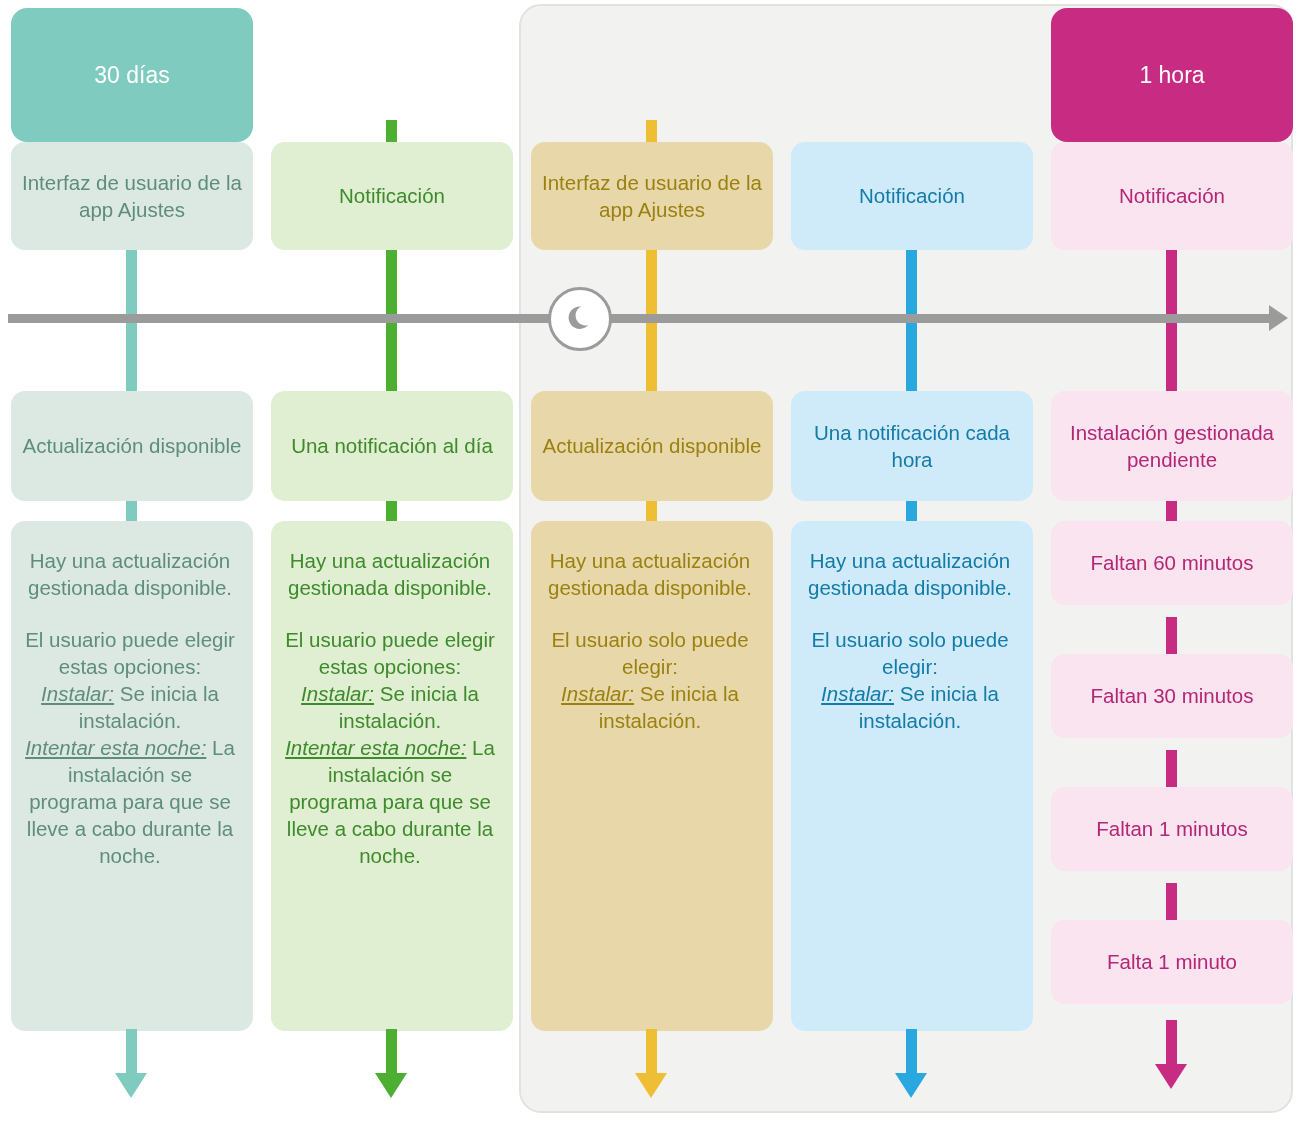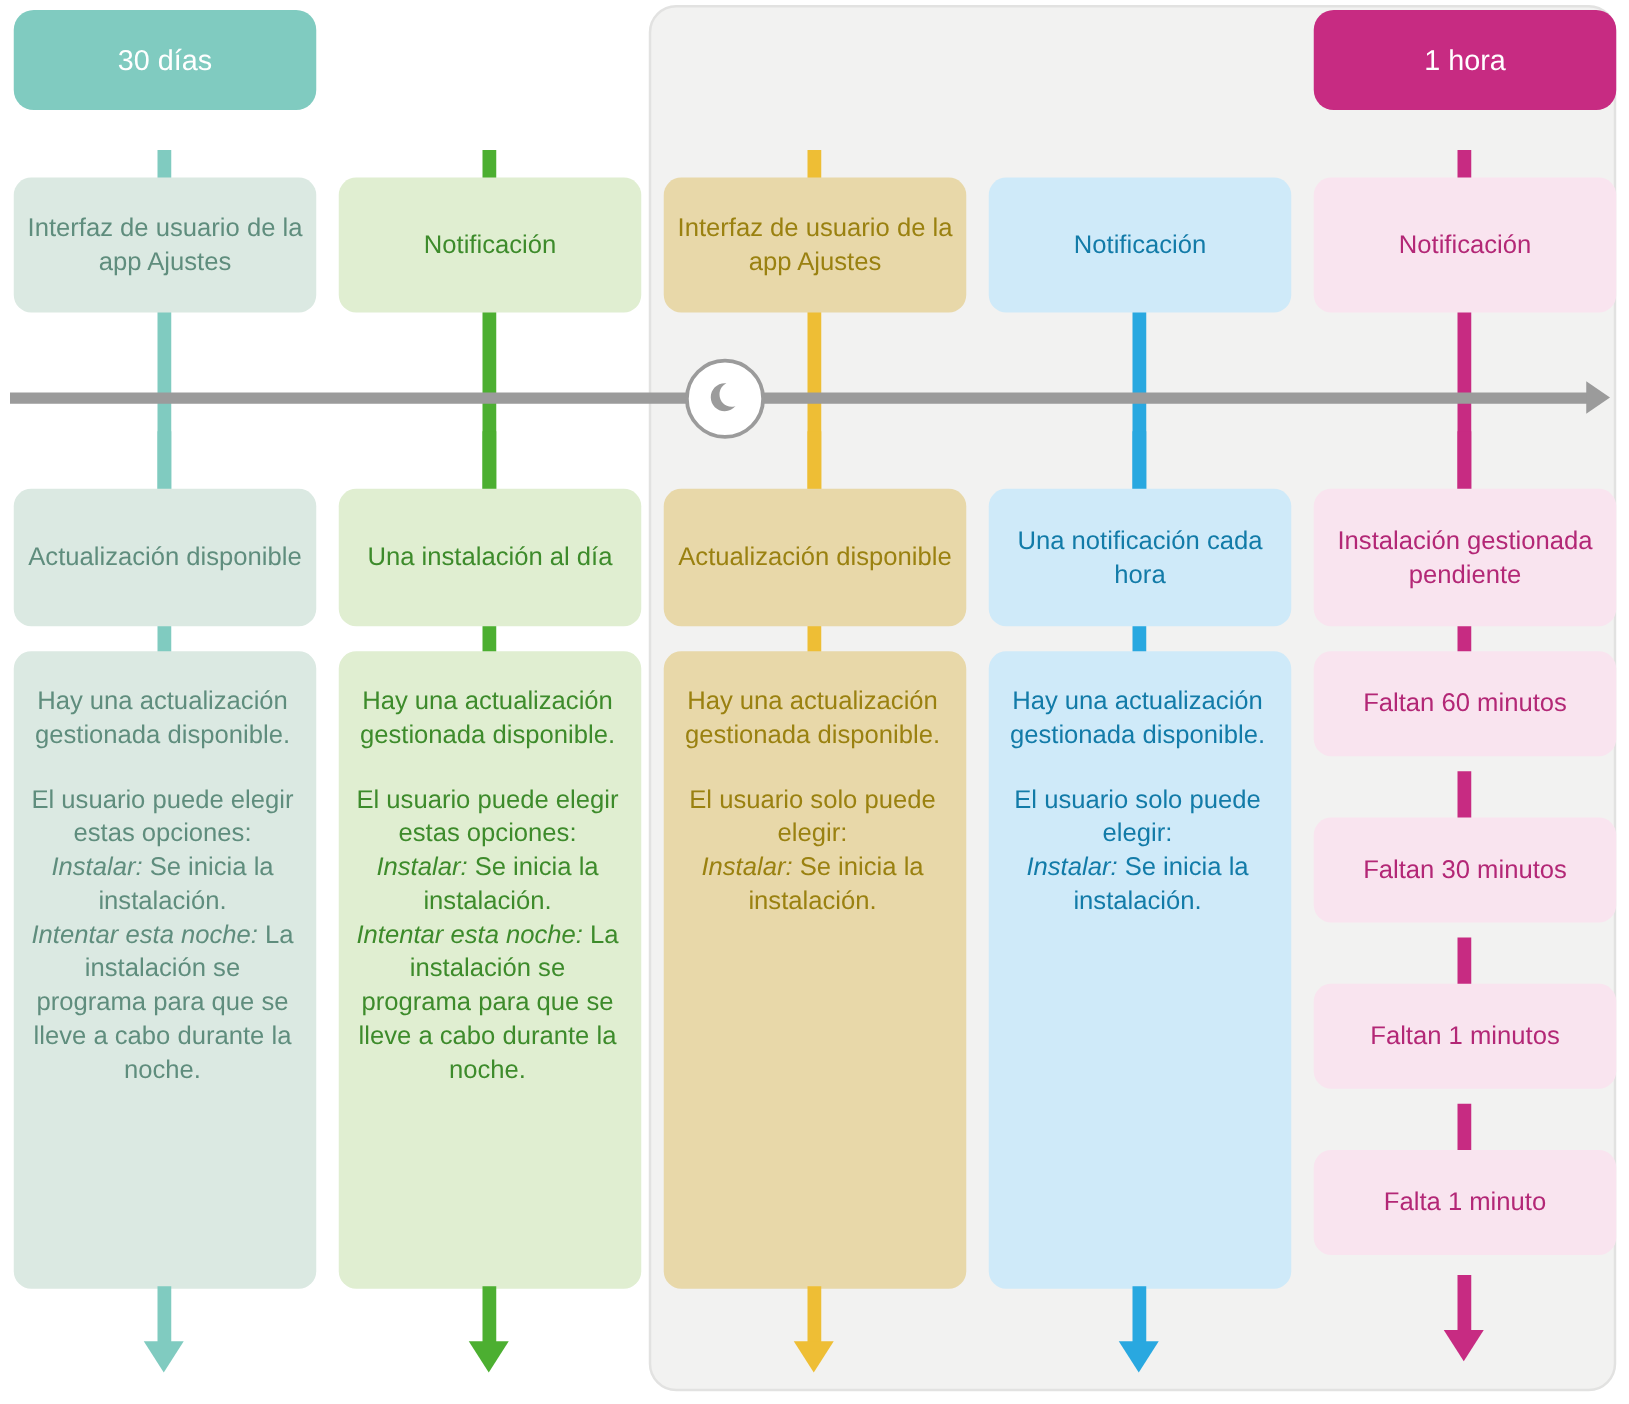--- a/index.html
+++ b/index.html
@@ -38,21 +38,21 @@
     left: 0; width: 242px;
     border-radius: 14px;
     display: flex;
     align-items: center;
     justify-content: center;
     text-align: center;
     line-height: 1.32;
   }
 
   .header-box {
-    top: 8px; height: 80px;
+    top: 8px; height: 134px;
     border-radius: 16px;
     font-size: 23px;
     color: #ffffff;
   }
 
   .label-box {
     top: 142px; height: 108px;
     font-size: 20.5px;
     padding: 0 10px;
   }
@@ -65,21 +65,21 @@
 
   .detail-box {
     top: 521px;
     font-size: 20.5px;
     padding: 26px 18px 0 14px;
     align-items: flex-start;
     display: block;
   }
   .detail-box p { margin: 0; text-align: center; }
   .detail-box p.gap { margin-top: 25px; }
-  .detail-box em { font-style: italic; }
+  .detail-box em { font-style: italic; text-decoration: underline; }
 
   
   .detail-tall { height: 510px; }
   
   .detail-med { height: 510px; }
 
   
   .mini-box {
     position: absolute;
     left: 0; width: 242px;
@@ -202,21 +202,21 @@
     <div class="conn conn-b" style="background:#4caf31"></div>
     <div class="conn conn-c" style="background:#4caf31"></div>
     <div class="conn conn-d" style="background:#4caf31"></div>
 
 
     <div class="box label-box" style="background:#e0eed1;color:#3d8b2b">
       <span>Notificación</span>
     </div>
 
     <div class="box mid-box" style="background:#e0eed1;color:#3d8b2b">
-      <span>Una instalación al día</span>
+      <span>Una notificación al día</span>
     </div>
 
     <div class="box detail-box detail-tall" style="background:#e0eed1;color:#3d8b2b">
       <p>Hay una actualización gestionada disponible.</p>
       <p class="gap">El usuario puede elegir estas opciones:</p>
       <p><em>Instalar:</em><span> Se inicia la instalación.</span></p>
       <p><em>Intentar esta noche:</em><span> La instalación se programa para que se lleve a cabo durante la noche.</span></p>
     </div>
 
     <div class="down-arrow">

